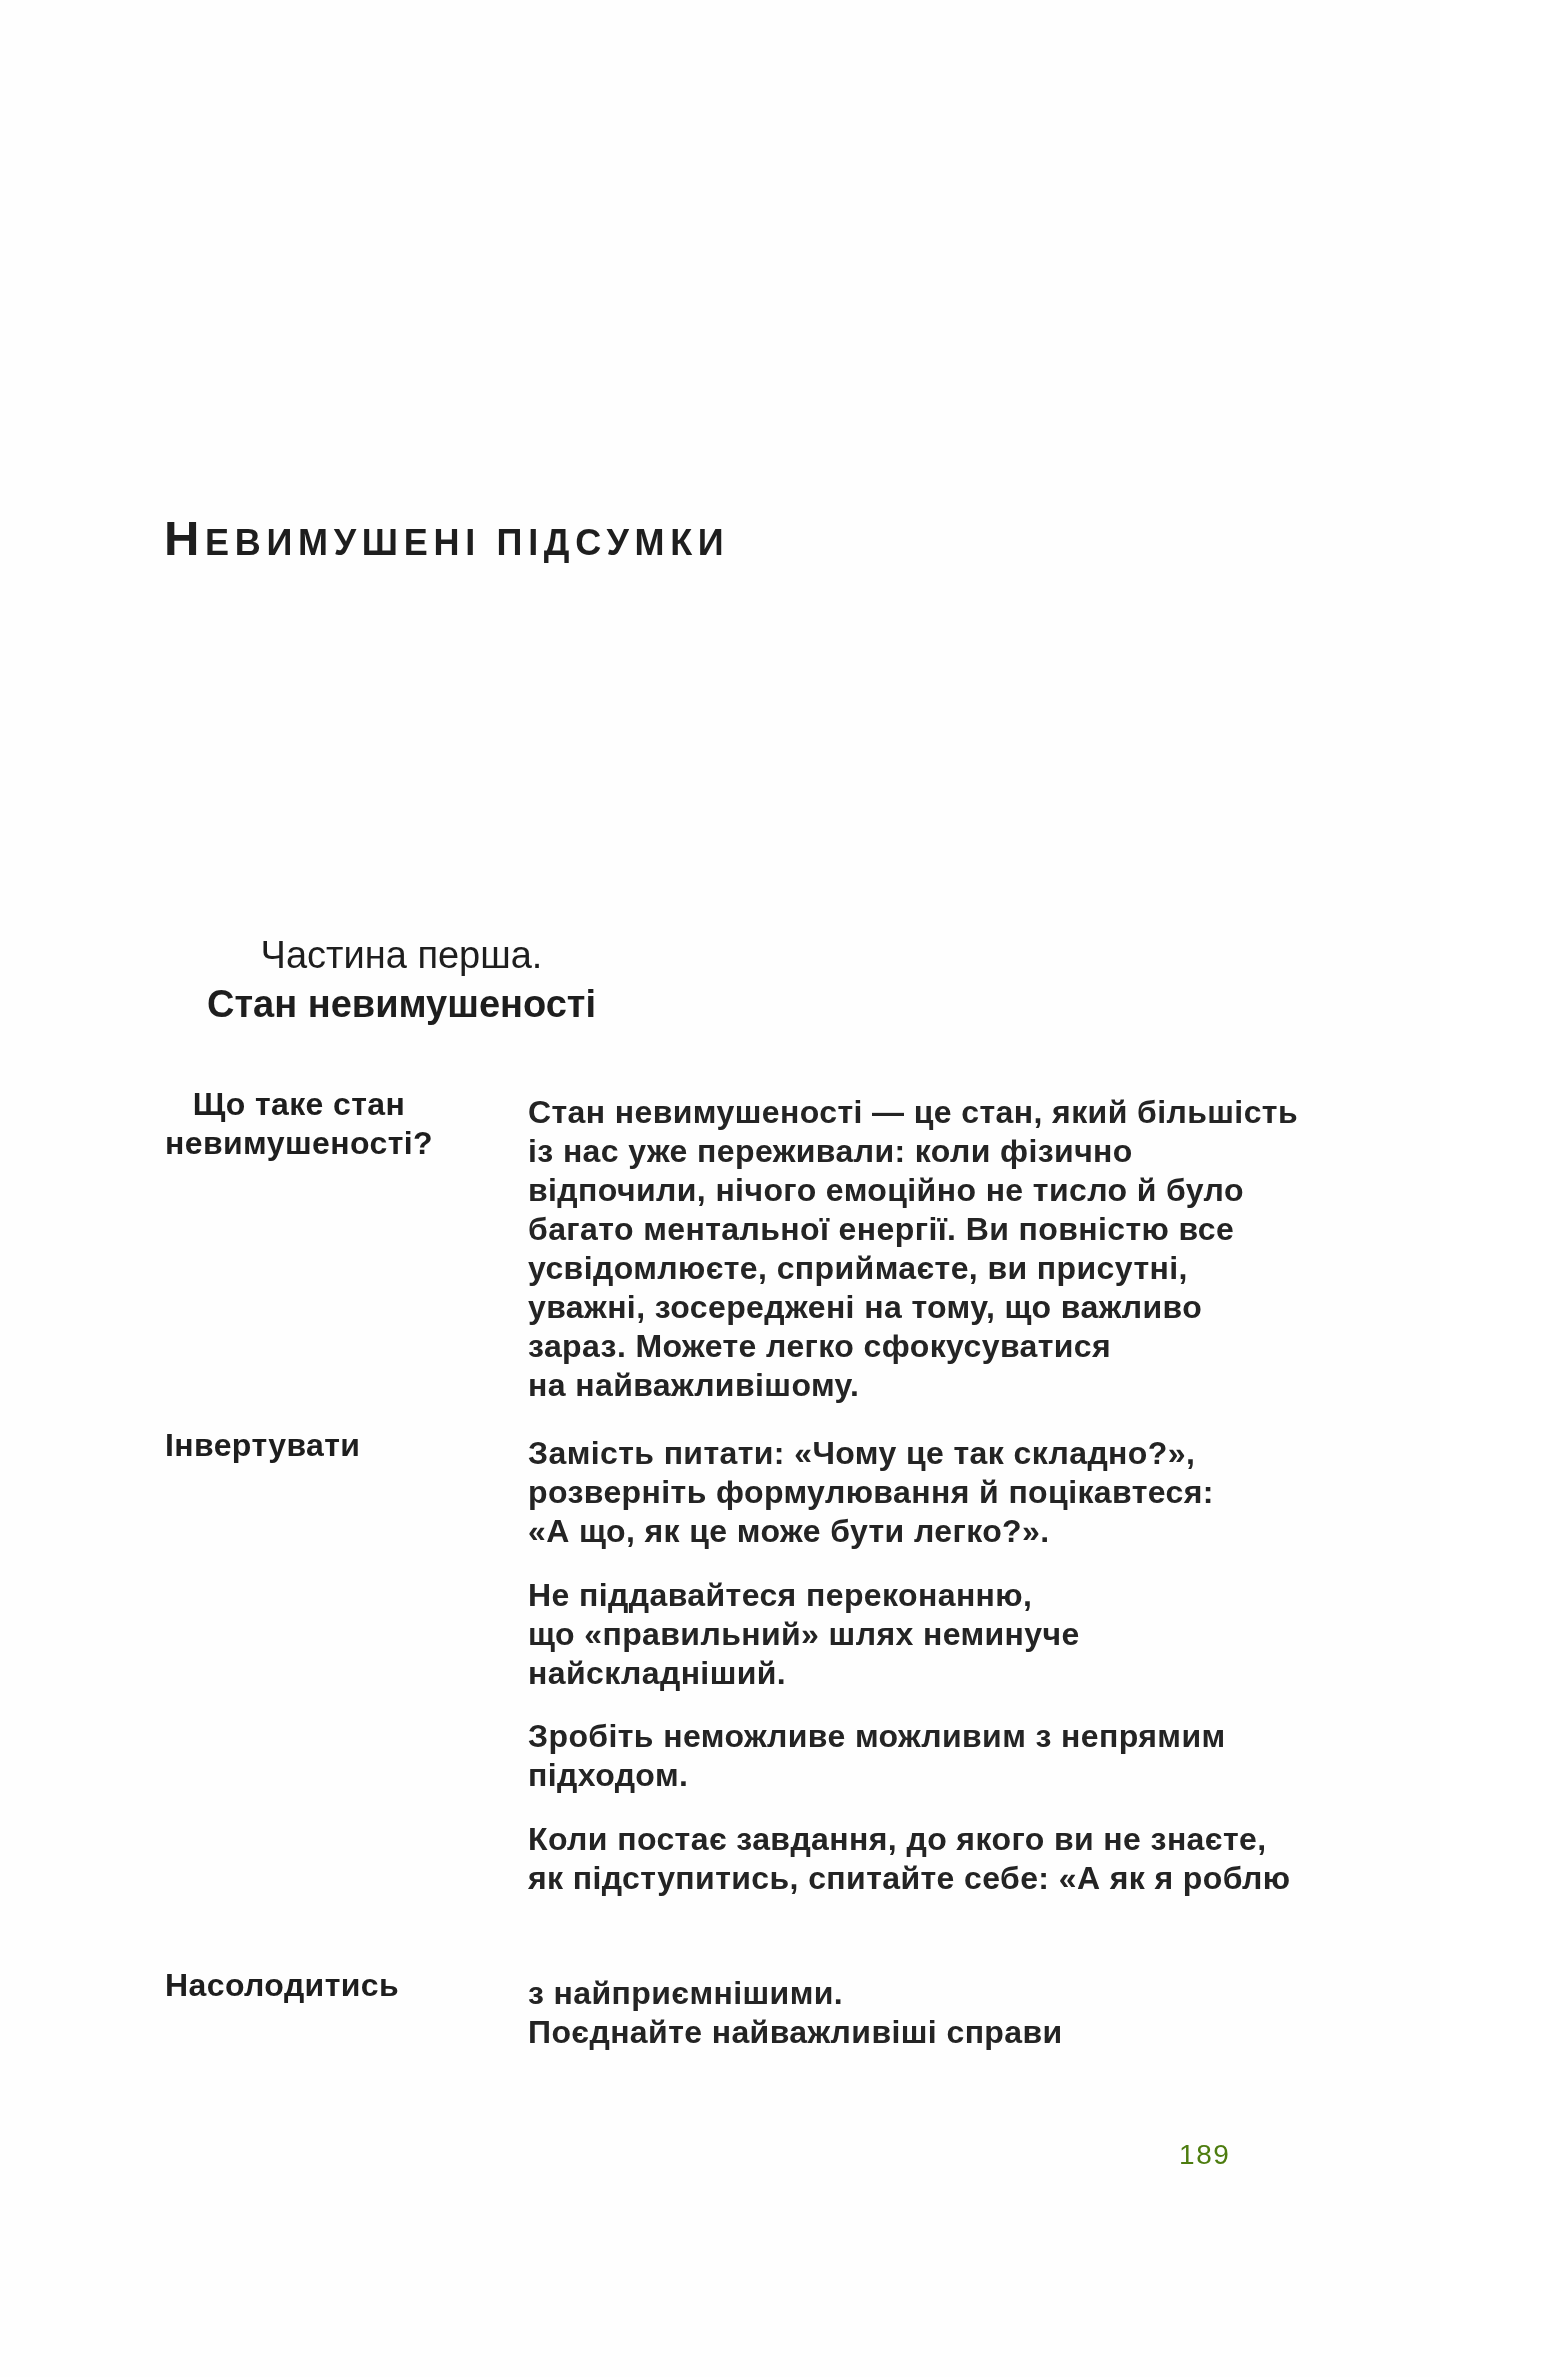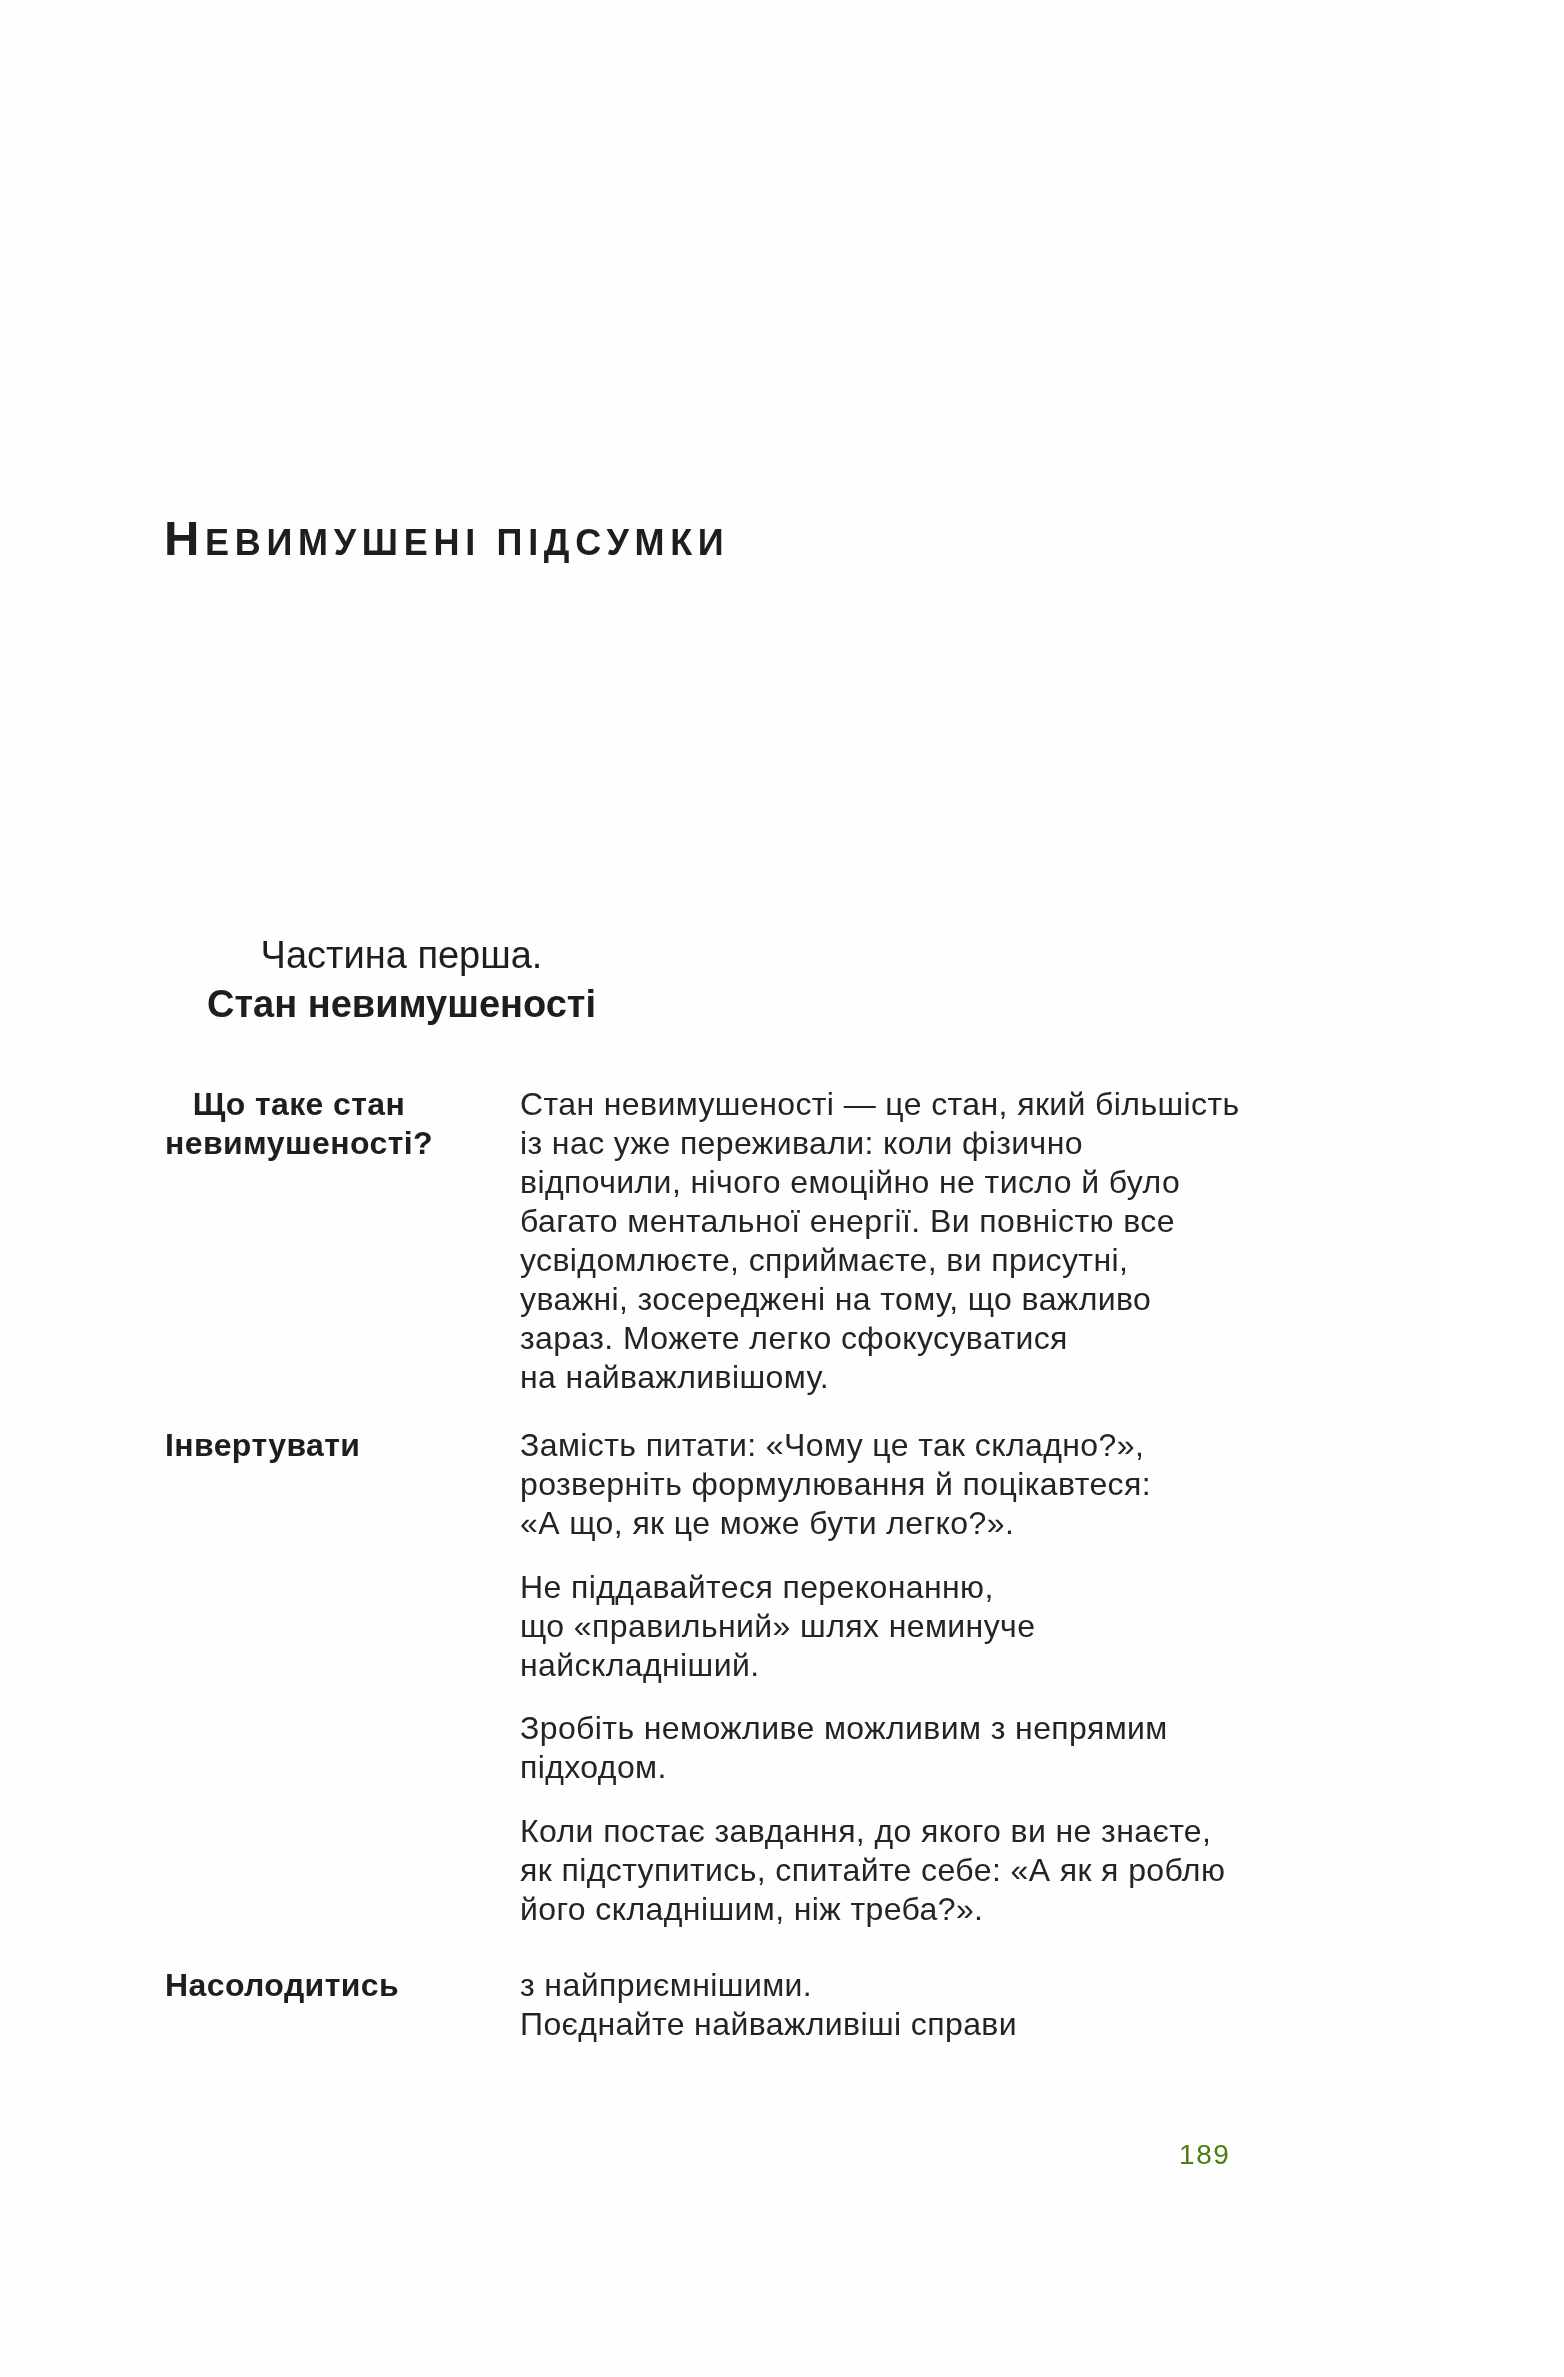--- a/index.html
+++ b/index.html
@@ -66,21 +66,21 @@
     font-weight: 700;
     white-space: nowrap;
     color: #1e1e1e;
     text-align: center;
   }
   .glossary-row .definition {
     position: absolute;
     left: 520px;
     top: 0;
   }
-  .definition p { margin: 0; }
+  .definition p { margin: 8px; font-weight: bold; }
   .definition p + p { margin-top: 24.5px; }
   .ln { white-space: nowrap; }
 
   #row-1 { top: 1085px; }
   #row-2 { top: 1426px; }
   #row-3 { top: 1966px; }
 
   
   .page-number {
     position: absolute;
@@ -138,21 +138,20 @@
         <span class="ln" style="display:block">що «правильний» шлях неминуче</span>
         <span class="ln" style="display:block">найскладніший.</span>
       </p>
       <p>
         <span class="ln" style="display:block">Зробіть неможливе можливим з непрямим</span>
         <span class="ln" style="display:block">підходом.</span>
       </p>
       <p>
         <span class="ln" style="display:block">Коли постає завдання, до якого ви не знаєте,</span>
         <span class="ln" style="display:block">як підступитись, спитайте себе: «А як я роблю</span>
-        <span class="ln" style="display:block">його складнішим, ніж треба?».</span>
       </p>
     </div>
   </section>
 
   <section class="glossary-row" id="row-3">
     <div class="term">
       <div class="ln">Насолодитись</div>
     </div>
     <div class="definition">
       <p>

